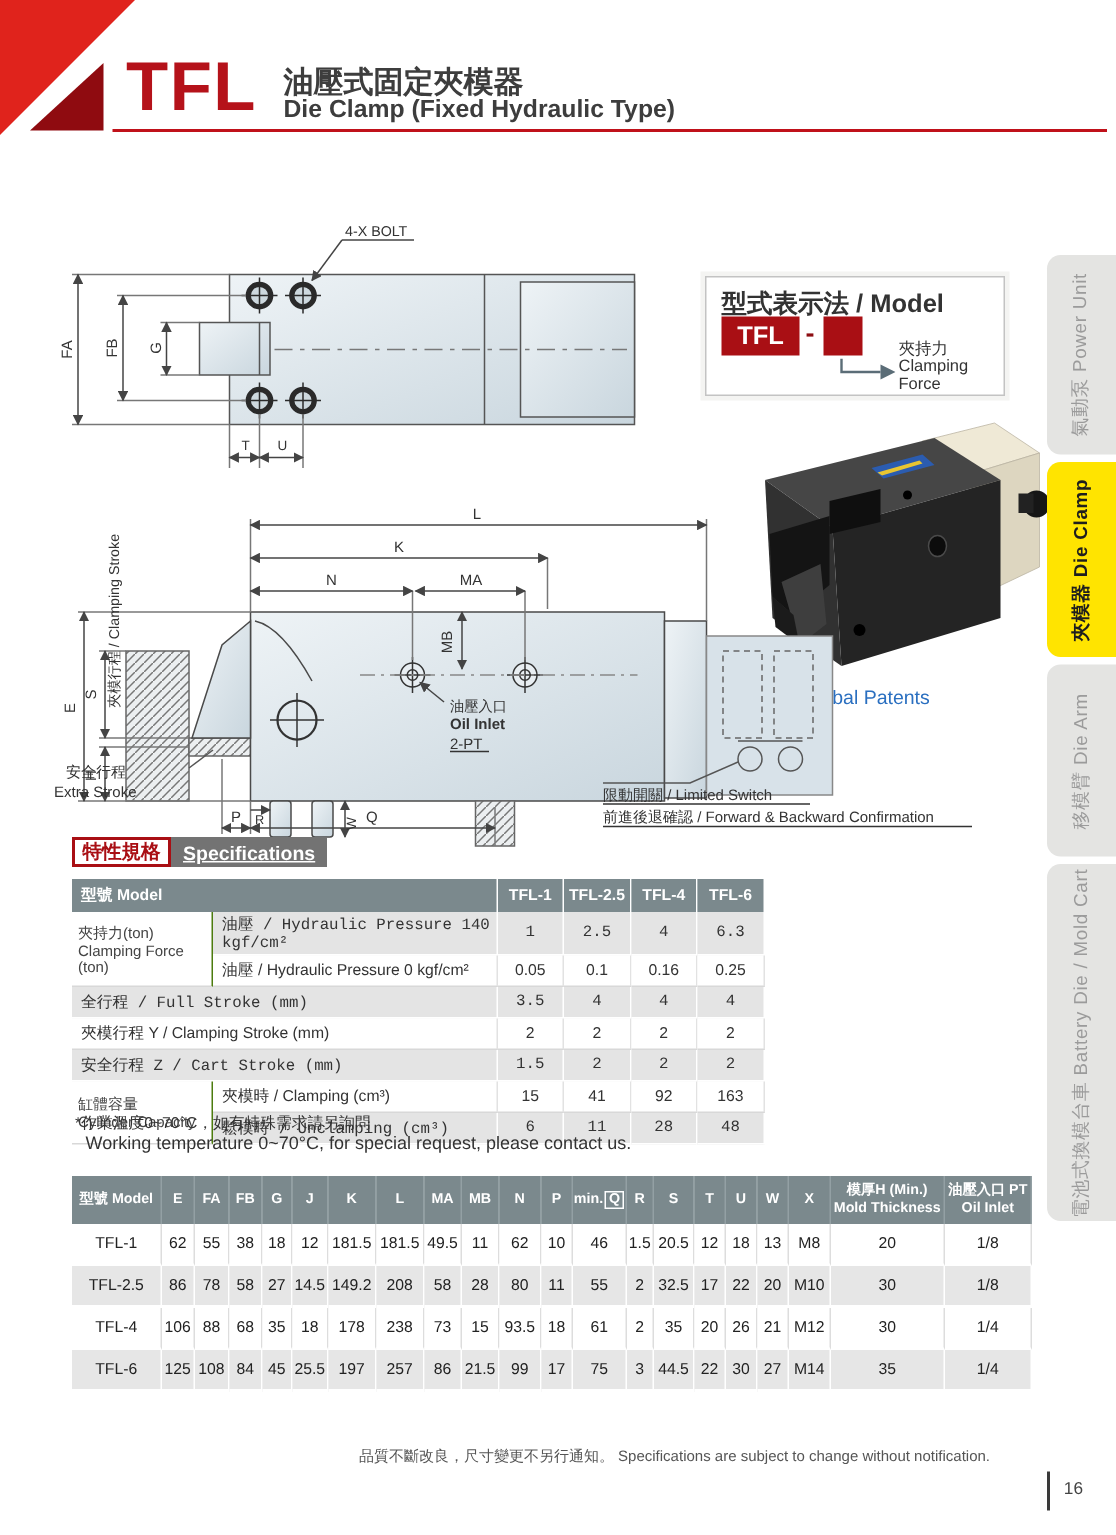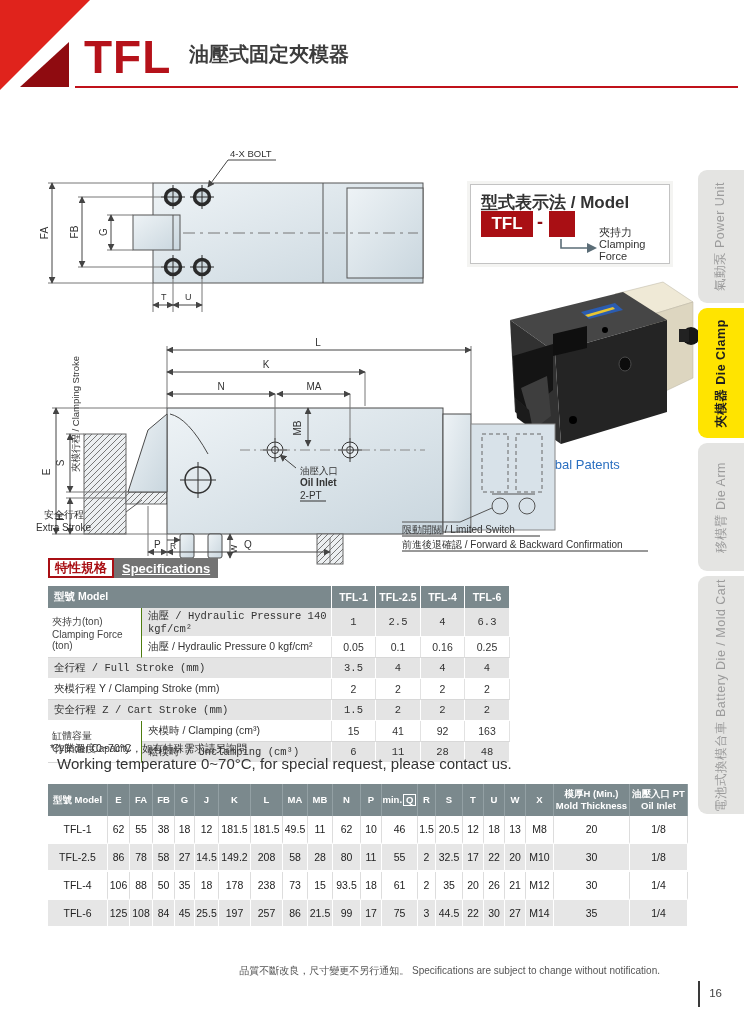--- a/index.html
+++ b/index.html
@@ -43,21 +43,21 @@
   .spec-table{left:48px;top:586px;width:462px;table-layout:fixed;font-size:10.5px;color:#333;}
   .spec-table th{background:#7b898d;color:#fff;font-weight:bold;height:20px;border-right:1px solid #fff;}
   .spec-table th.mh{text-align:left;padding-left:6px;}
   .spec-table td{height:18px;background:#fff;border-bottom:1px solid #d8d8d8;border-right:1px solid #e2e2e2;}
   .spec-table td.sh{background:#e4e4e4;border-bottom:1px solid #fff;border-right:1px solid #fff;font-family:Liberation Mono, monospace;}
   .spec-table td.grp{background:#fff;font-size:10px;color:#444;padding-left:4px;border-right:1px solid #4d7c0f;}
   .spec-table td.lbl{text-align:left;padding-left:6px;}
   .spec-table td.val{text-align:center;}
 
   .note-zh{left:50px;top:742px;font-size:10.5px;color:#333;}
-  .note-en{left:57px;top:755px;font-size:15px;color:#333;}
+  .note-en{left:57px;top:755px;font-size:12px;color:#333;}
 
   
   .dims-table{left:48px;top:784px;width:640px;table-layout:fixed;font-size:10.5px;color:#222;text-align:center;}
   .dims-table th{background:#7b898d;color:#fff;font-weight:bold;font-size:9.5px;padding:4px 0;border-right:1px solid #93a0a4;line-height:1.25;}
   .dims-table td{padding:7px 0;background:#fff;border-right:1px solid #ddd;border-bottom:2px solid #fff;}
   .dims-table tr.alt td{background:#e6e6e6;border-right:1px solid #fff;}
   .qbox{display:inline-block;border:1px solid #fff;padding:0 2px;margin-left:1px;line-height:1.1;}
 
   
   .footer-text{right:84px;top:964px;font-size:10px;color:#555;white-space:nowrap;}
@@ -71,20 +71,21 @@
 
 <div class="page">
 
   <svg class="abs" style="left:0;top:0" width="100" height="100" viewBox="0 0 100 100">
     <polygon points="0,0 90,0 0,90" fill="#e0231c"></polygon>
     <polygon points="20,87 69,87 69,42" fill="#8f0b10"></polygon>
   </svg>
 
   <div class="abs tfl-title">TFL</div>
   <div class="abs title-zh">油壓式固定夾模器</div>
+  <div class="abs title-en">Die Clamp (Fixed Hydraulic Type)</div>
   <div class="abs head-rule"></div>
 
   <svg class="abs" style="left:38px;top:142px" width="420" height="185" viewBox="0 0 420 185">
     <defs>
       <linearGradient id="steelA" x1="0" y1="0" x2="1" y2="1">
         <stop offset="0" stop-color="#eef3f6"></stop>
           <stop offset="1" stop-color="#c9d6de"></stop>
       </linearGradient>
       <marker id="arA" viewBox="0 0 10 10" refX="9" refY="5" markerWidth="7" markerHeight="7" orient="auto-start-reverse">
         <path d="M0,0L10,5L0,10z" fill="#444"></path>
@@ -528,21 +529,21 @@
           <td>22</td>
           <td>20</td>
           <td>M10</td>
           <td>30</td>
           <td>1/8</td>
         </tr>
         <tr>
           <td>TFL-4</td>
           <td>106</td>
           <td>88</td>
-          <td>50</td>
+          <td>68</td>
           <td>35</td>
           <td>18</td>
           <td>178</td>
           <td>238</td>
           <td>73</td>
           <td>15</td>
           <td>93.5</td>
           <td>18</td>
           <td>61</td>
           <td>2</td>

